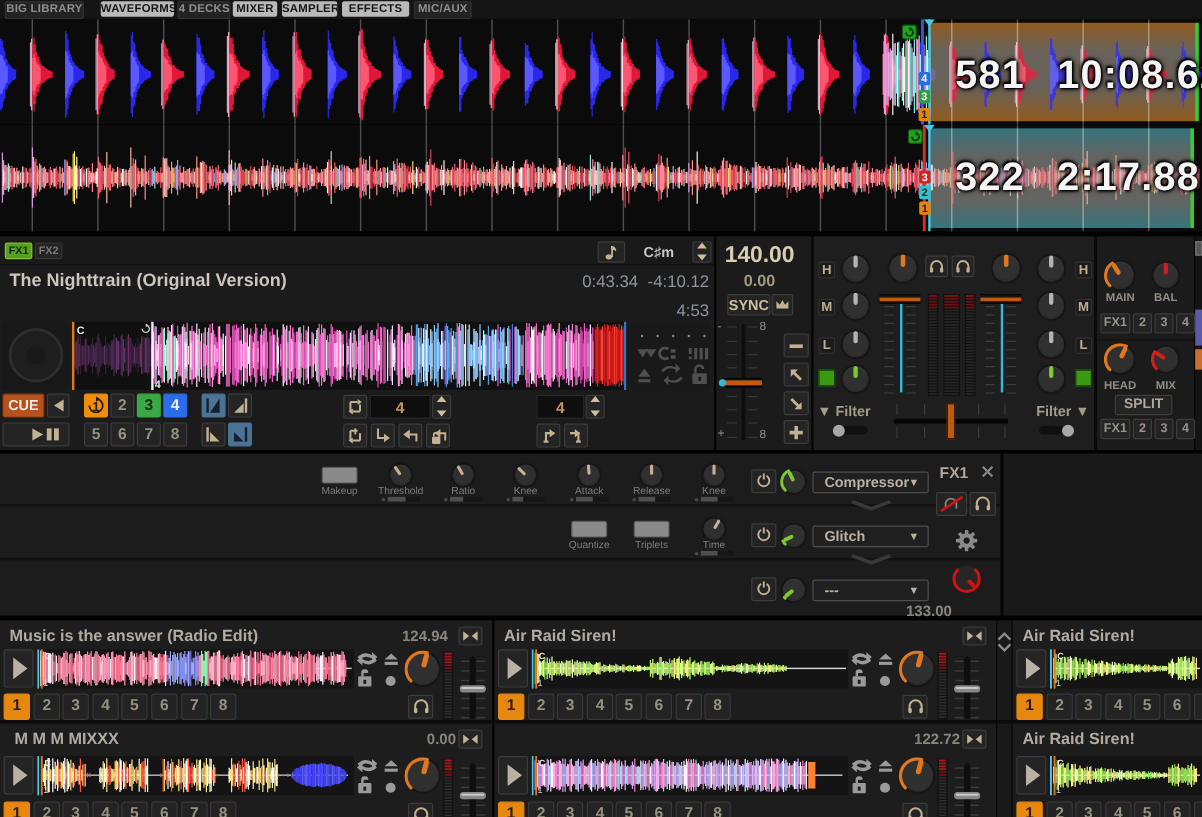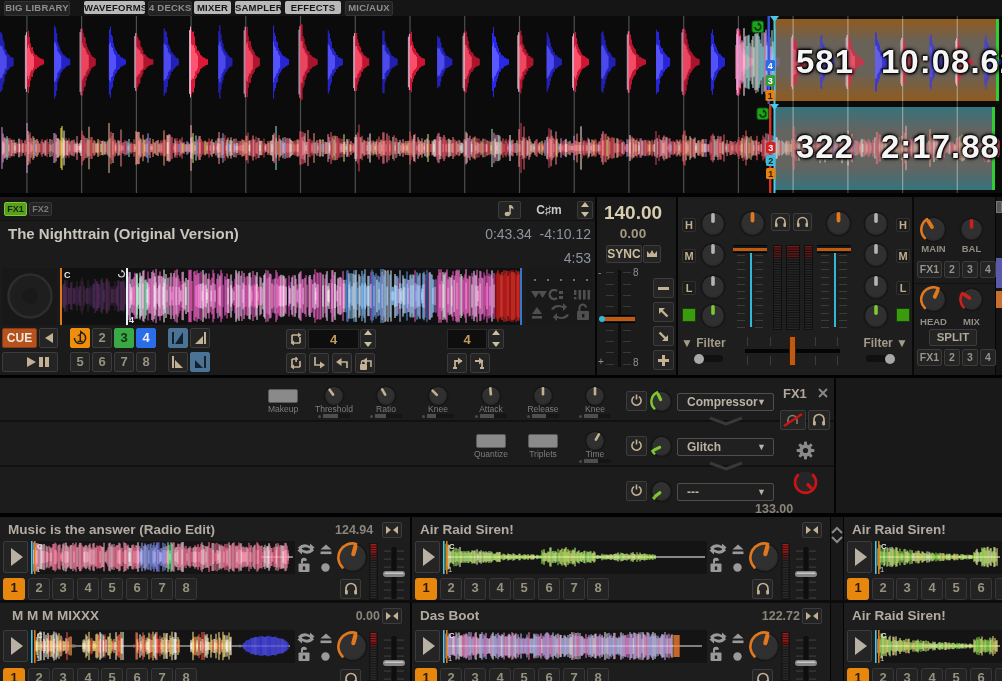--- a/index.html
+++ b/index.html
@@ -1307,21 +1307,20 @@
       <rect x="1.5" y="30.5" width="19" height="1.6" rx="0.8" fill="#c8c8c8"></rect>
     </svg>
     <div class="hc" style="left:3px;top:668px;background:#e8870e;border-color:#e8870e;color:#2a1a05">1</div>
     <div class="hc" style="left:28px;top:668px">2</div>
     <div class="hc" style="left:52px;top:668px">3</div>
     <div class="hc" style="left:77px;top:668px">4</div>
     <div class="hc" style="left:101px;top:668px">5</div>
     <div class="hc" style="left:126px;top:668px">6</div>
     <div class="hc" style="left:151px;top:668px">7</div>
     <div class="hc" style="left:175px;top:668px">8</div>
-<div class="samptitle" style="left:420px;top:608px;width:328px;overflow:hidden">Das Boot</div>
     <div class="sampbpm" style="left:755px;top:609px;width:45px;text-align:right">122.72</div>
     <div class="btn" style="left:802px;top:608px;width:20px;height:16px"></div>
     <svg class="b" style="left:805px;top:612px" width="14" height="8" viewBox="0 0 14 8">
       <path d="M1 0 L6 4 L1 8 Z" fill="#c2b193"></path>
       <path d="M13 0 L8 4 L13 8 Z" fill="#c2b193"></path>
     </svg>
     <div class="btn" style="left:415px;top:630px;width:25px;height:32px"></div>
     <div class="b" style="left:423px;top:637px;width:0;height:0;border-top:9px solid transparent;border-bottom:9px solid transparent;border-left:12px solid #b9b2a4"></div>
     <svg class="b" style="left:443px;top:630px" width="264" height="33" viewBox="0 0 264 33">
       <rect width="264" height="33" fill="#141414"></rect>

